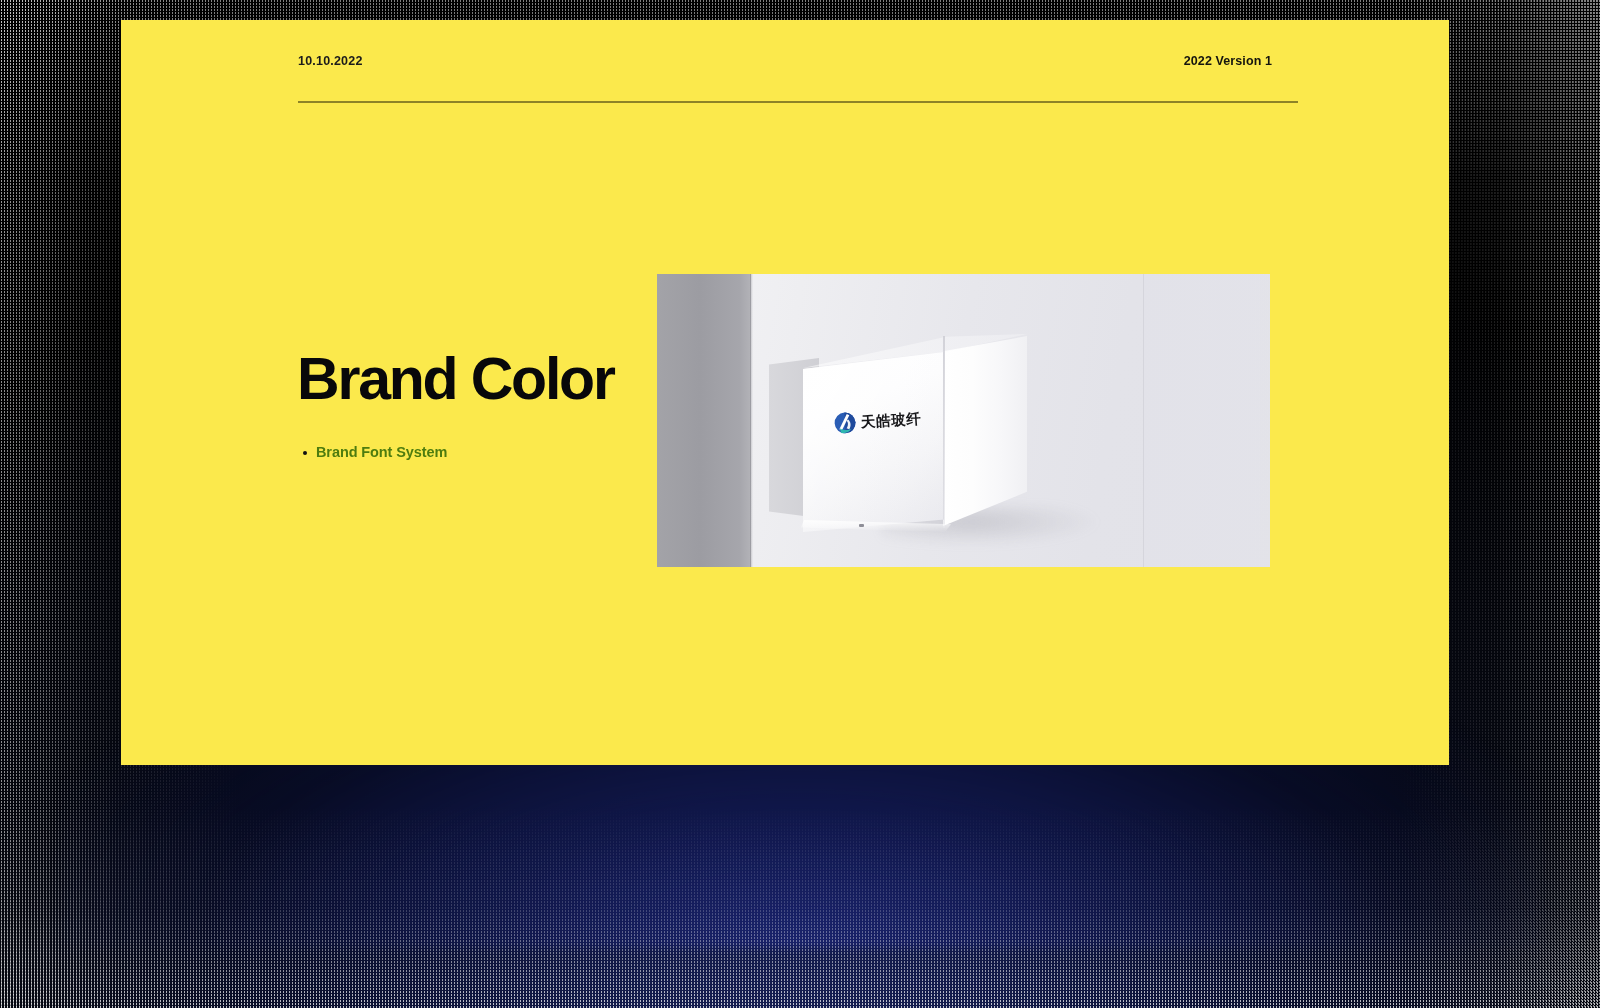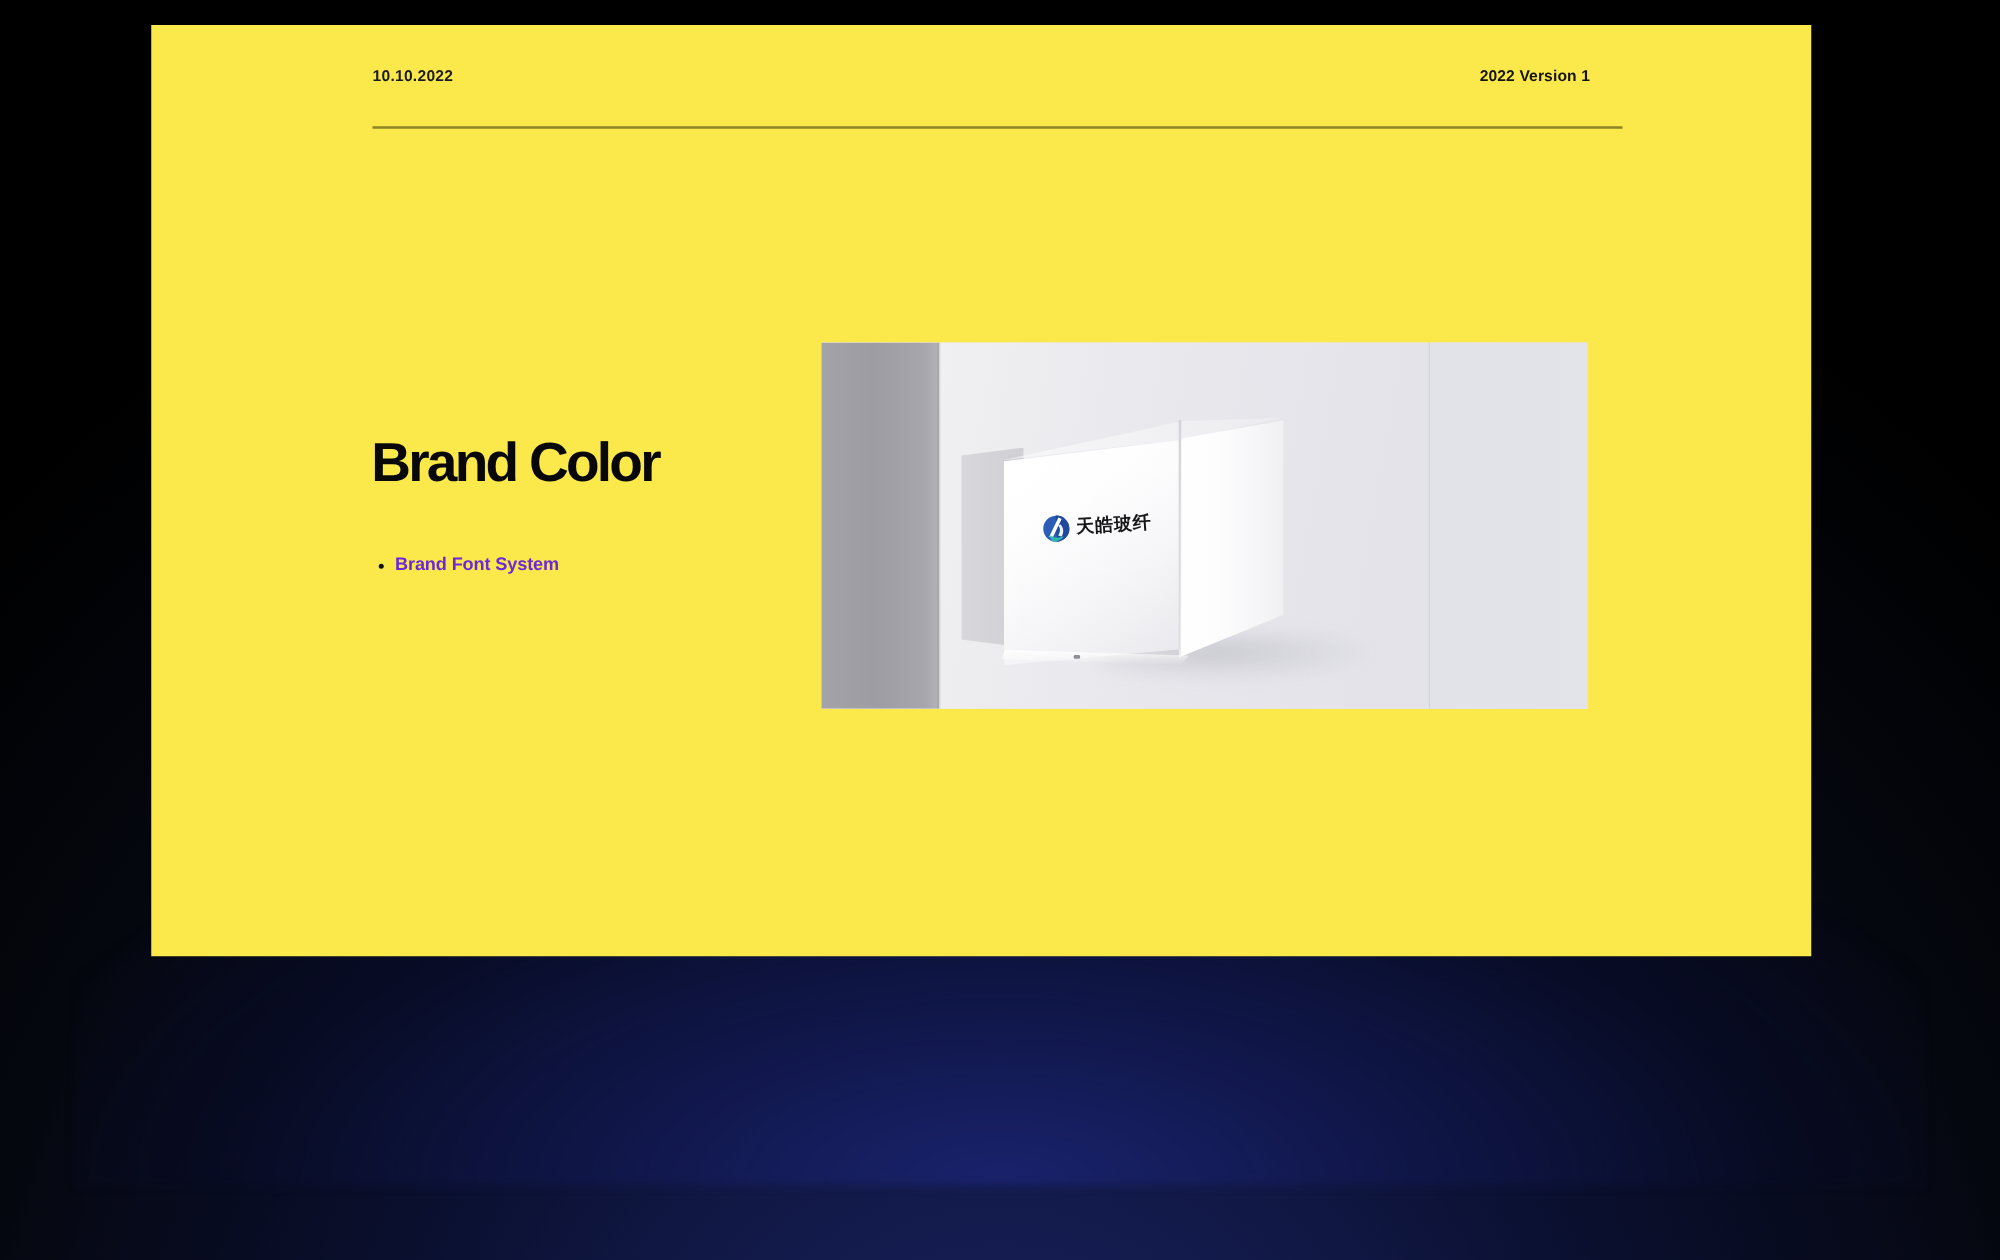--- a/index.html
+++ b/index.html
@@ -83,33 +83,33 @@
     font-size:12.5px; font-weight:700; color:#14140e; letter-spacing:0.1px;text-align:center;
   }
   .hdr-rule{
     position:absolute; left:177px; top:81px; width:1000px; height:1.5px;
     background:#8d8327;
   }
 
   
   .headline{
     position:absolute; left:176px; top:329px;
-    font-size:44px; line-height:1.02; font-weight:800;
+    font-size:59px; line-height:1.02; font-weight:800;
     letter-spacing:-2.2px; color:#08080a; white-space:nowrap;
   }
   .sub-row{
     position:absolute; left:182px; top:424px;
     display:flex; align-items:center; gap:9px;
   }
   .sub-bullet{
     width:4px; height:4px; border-radius:50%; background:#111; flex:0 0 auto;
     margin-top:1px;
   }
   .sub-text{
-    font-size:14.5px; font-weight:700; color:#6d28d9; letter-spacing:-0.1px;
+    font-size:14.5px; font-weight:700; color:#4d7c0f; letter-spacing:-0.1px;
   }
 
   
   .photo{
     position:absolute; left:536px; top:254px; width:613px; height:293px;
     overflow:hidden; background:#e8e8ec;
   }
   .wall-right{
     position:absolute; inset:0;
     background:linear-gradient(100deg, #f4f4f6 0%, #eeeef1 22%, #e7e7ec 48%, #e3e3e9 72%, #e2e2e8 100%);

